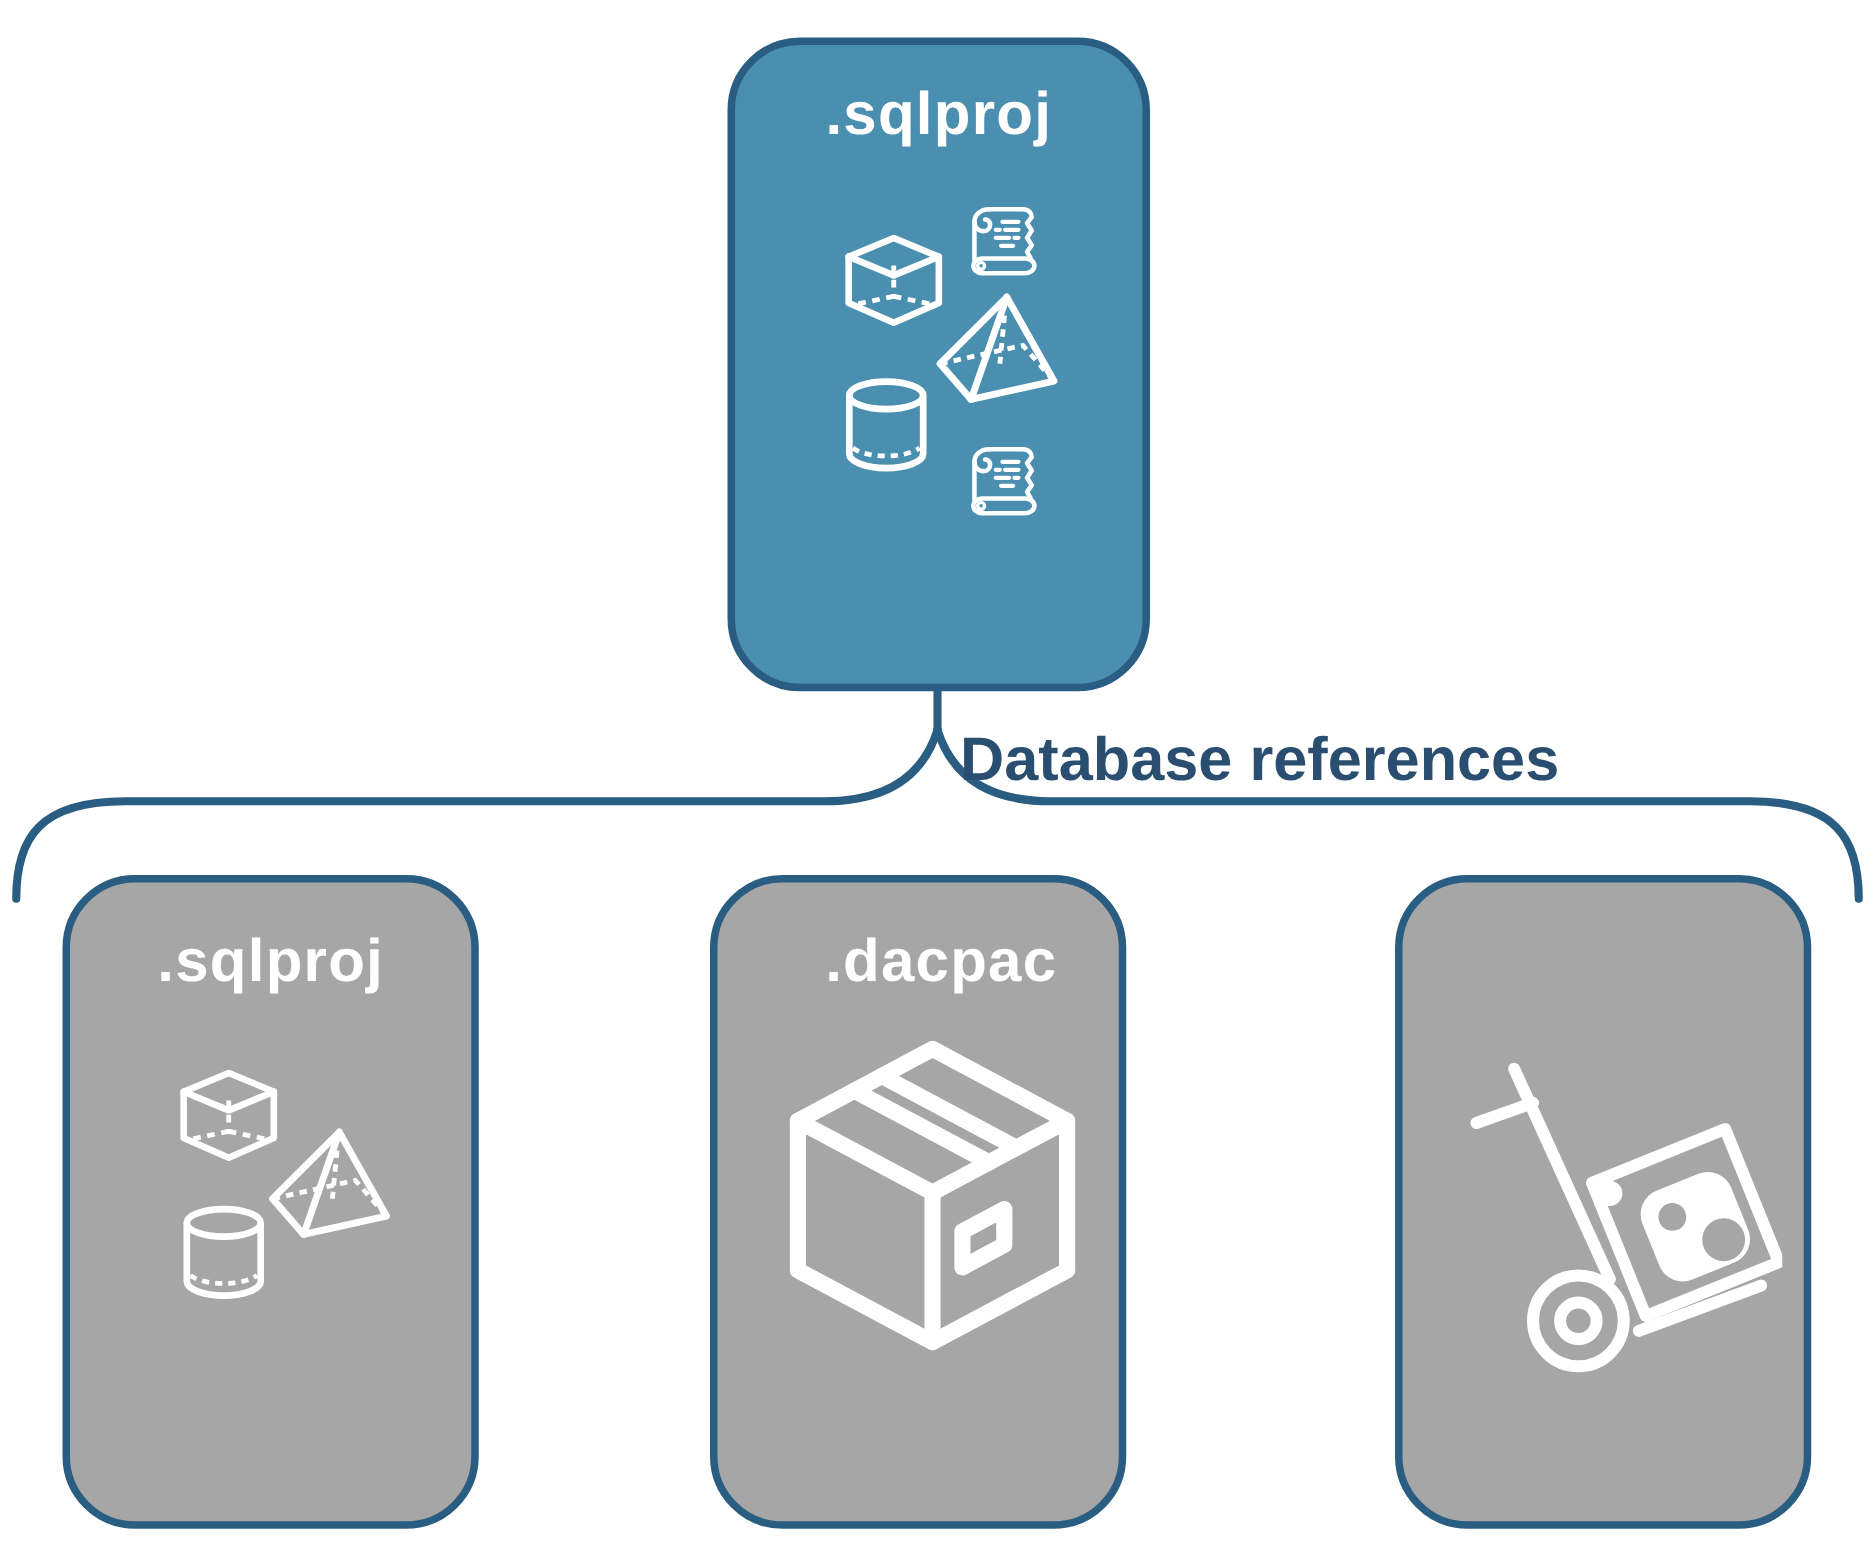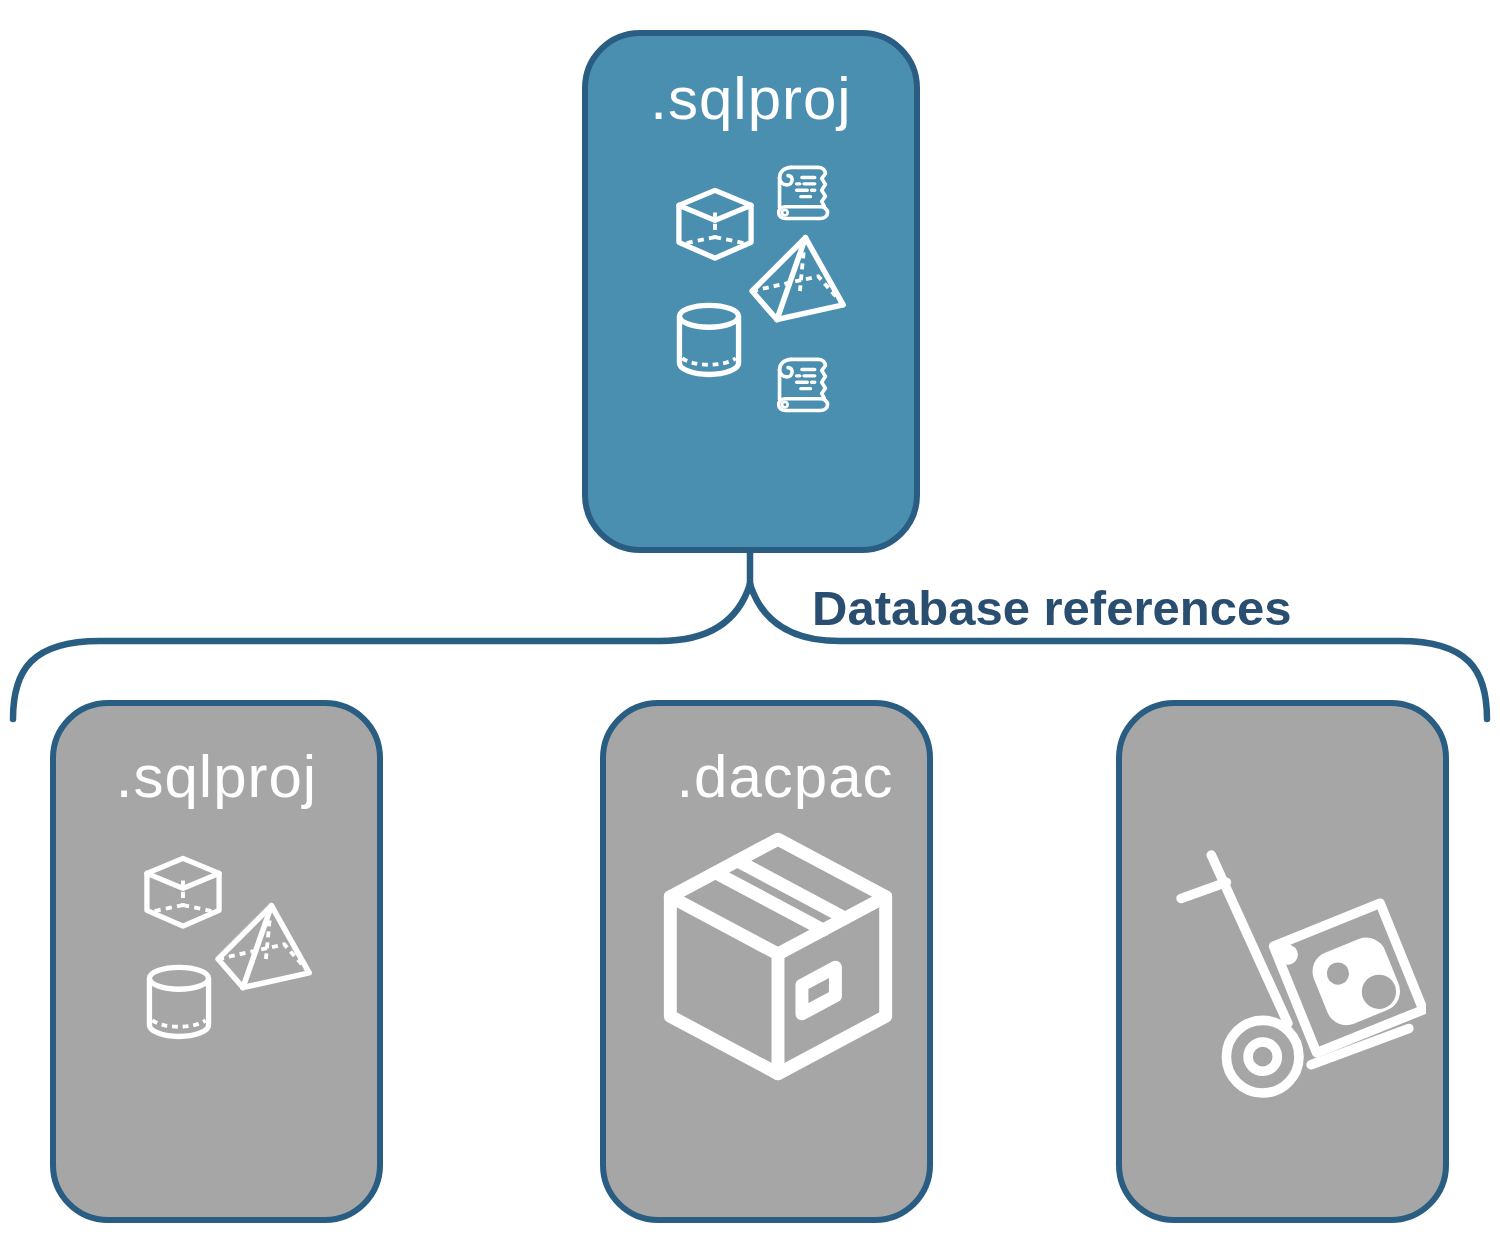--- a/index.html
+++ b/index.html
@@ -13,45 +13,45 @@
 
   .card {
     position: absolute;
     box-sizing: border-box;
     border: 6px solid #2a5d82;
     border-radius: 58px;
   }
   .card-parent { background: #4b8fb0; left: 582px; top: 30px; width: 338px; height: 523px; }
   .card-child  { background: #a6a6a6; top: 700px; width: 333px; height: 523px; }
   .card-child-1 { left: 50px; }
-  .card-child-2 { left: 600px; padding-left: 37px; }
+  .card-child-2 { left: 568px; padding-left: 37px; }
   .card-child-3 { left: 1116px; }
 
   .card-title {
     display: block; width: 100%;
     text-align: center;
-    font-weight: normal;
-    font-size: 60px;
+    font-weight: bold;
+    font-size: 48px;
     color: #ffffff;
     letter-spacing: 1px;
     margin: 0;
   }
   .card-parent .card-title { padding-top: 28px; }
   .card-child  .card-title { padding-top: 36px; }
 
   .ic { position: absolute; }
 
   .brace-layer {
     position: absolute; left: 0; top: 0;
     width: 1500px; height: 1250px;
     pointer-events: none;
   }
   .connector-label {
     position: absolute;
-    left: 812px; top: 580px;
+    left: 768px; top: 580px;
     font-weight: bold;
     font-size: 49px;
     color: #2a4e70;
     white-space: nowrap;
   }
   .defs-holder { position: absolute; width: 0; height: 0; overflow: hidden; }
 </style>
 </head>
 <body>
 

